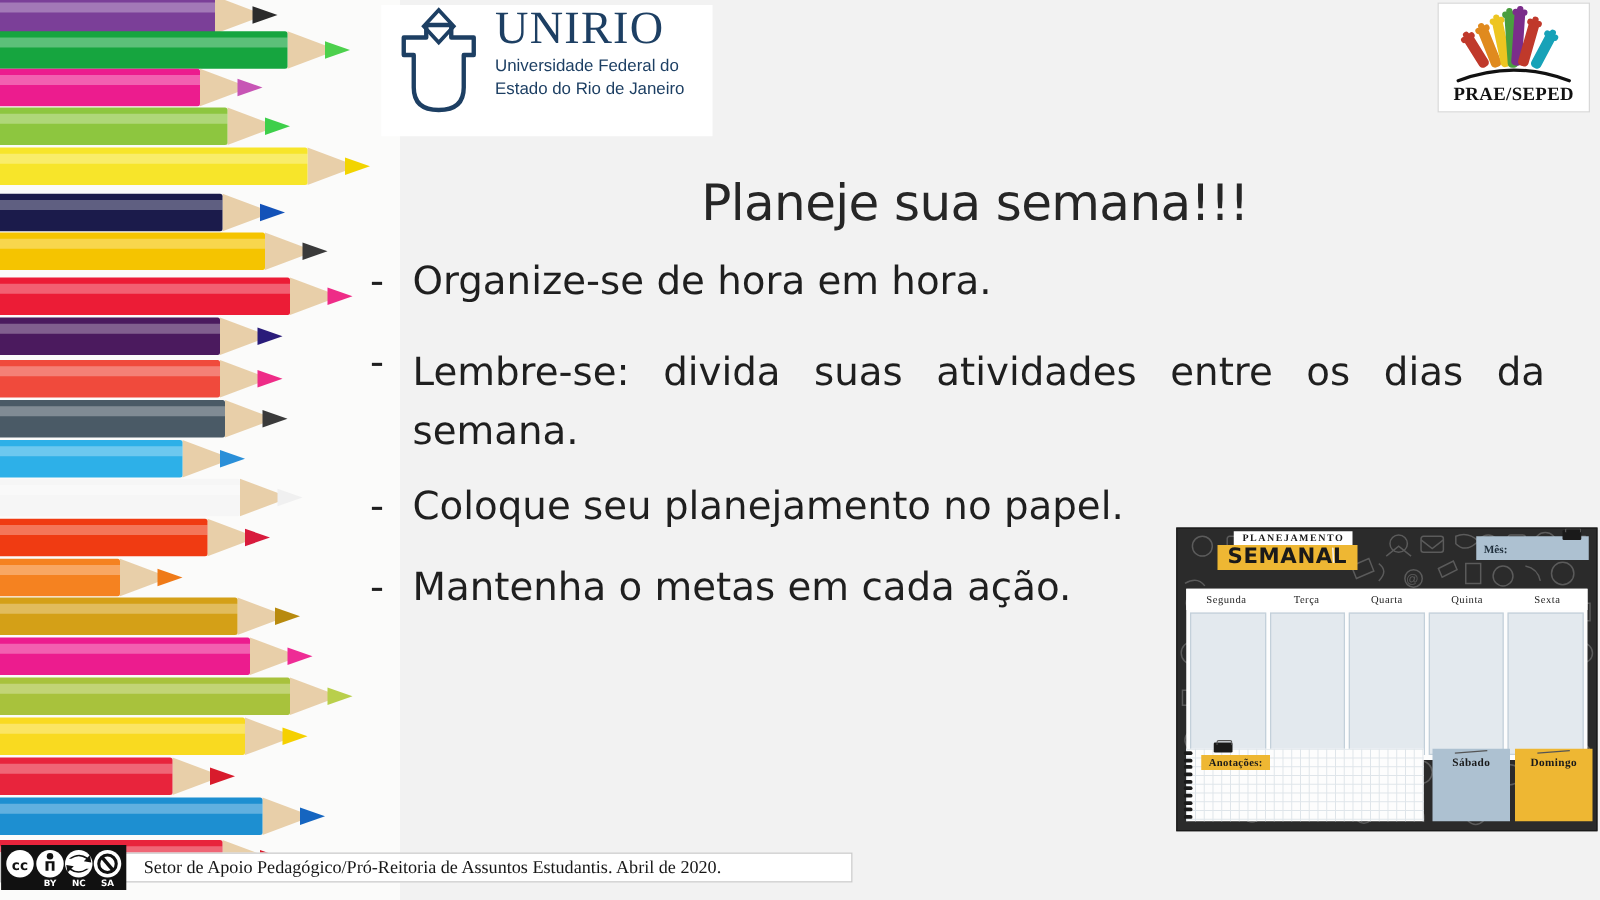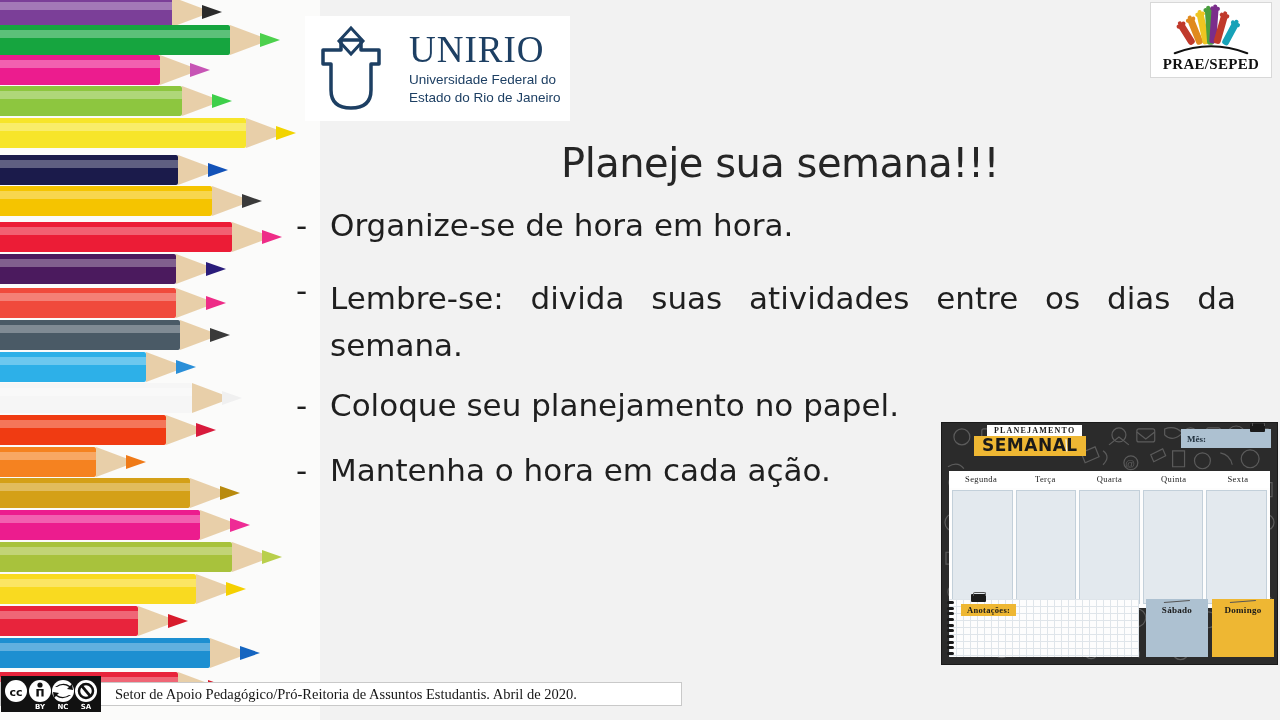--- a/index.html
+++ b/index.html
@@ -37,37 +37,37 @@
   }
   .pencil .tip{
     width:0;height:0;flex:0 0 auto;margin-left:-10px;
     border-top:7px solid transparent;
     border-bottom:7px solid transparent;
     border-left:20px solid #000;
   }
 
   
   .unirio-logo{
-    position:absolute;left:305px;top:16px;width:265px;height:105px;
-    background:#ffffff;display:flex;align-items:center;gap:22px;
+    position:absolute;left:305px;top:4px;width:265px;height:105px;
+    background:#ffffff;display:flex;align-items:flex-start;gap:9px;
     padding-left:10px;box-sizing:border-box;
   }
   .unirio-mark{width:72px;height:90px;flex:0 0 auto;}
   .unirio-text{display:flex;flex-direction:column;justify-content:center;}
   .unirio-word{
     font-family:"Liberation Serif", serif;
     font-size:37px;letter-spacing:1px;color:#1d3f63;line-height:1;
   }
   .unirio-sub{
     font-size:13.5px;color:#1d3f63;line-height:1.3;margin-top:3px;
   }
 
   
   .prae-logo{
-    position:absolute;right:8px;top:2px;width:122px;height:76px;
+    position:absolute;right:8px;top:2px;width:122px;height:88px;
     background:#ffffff;border:1px solid #d8d8d8;box-sizing:border-box;
     display:flex;flex-direction:column;align-items:center;justify-content:flex-end;
     padding-bottom:4px;
   }
   .prae-hands{width:112px;height:76px;}
   .prae-name{
     font-family:"Liberation Serif", serif;font-weight:bold;
     font-size:15px;color:#111;letter-spacing:.3px;
   }
 
@@ -383,21 +383,21 @@
     <div class="bullet justify" style="margin-bottom:22px;">
       <span class="dash">-</span>
       <span class="btext">Lembre-se: divida suas atividades entre os dias da semana.</span>
     </div>
     <div class="bullet" style="margin-bottom:34px;">
       <span class="dash">-</span>
       <span class="btext">Coloque seu planejamento no papel.</span>
     </div>
     <div class="bullet">
       <span class="dash">-</span>
-      <span class="btext">Mantenha o hora em cada ação.</span>
+      <span class="btext">Mantenha o metas em cada ação.</span>
     </div>
   </div>
 
   <div class="planner">
     <svg class="doodles" viewBox="0 0 337 243">
       <g fill="none" stroke="#c9c9c9" stroke-width="1.2">
         <circle cx="20" cy="14" r="8"></circle>
           <rect x="40" y="6" width="16" height="12" rx="2"></rect>
         <circle cx="178" cy="12" r="7"></circle>
           <path d="M168 22 l10-8 10 8"></path>

